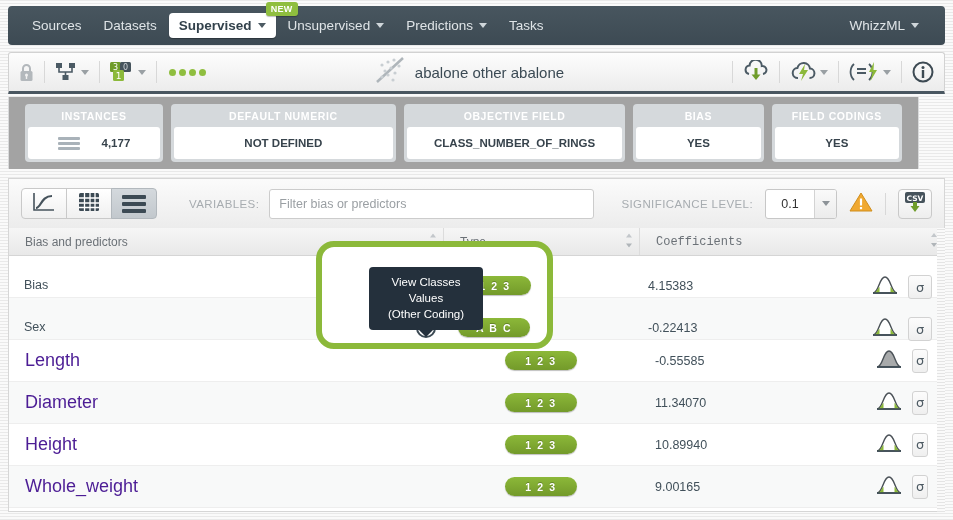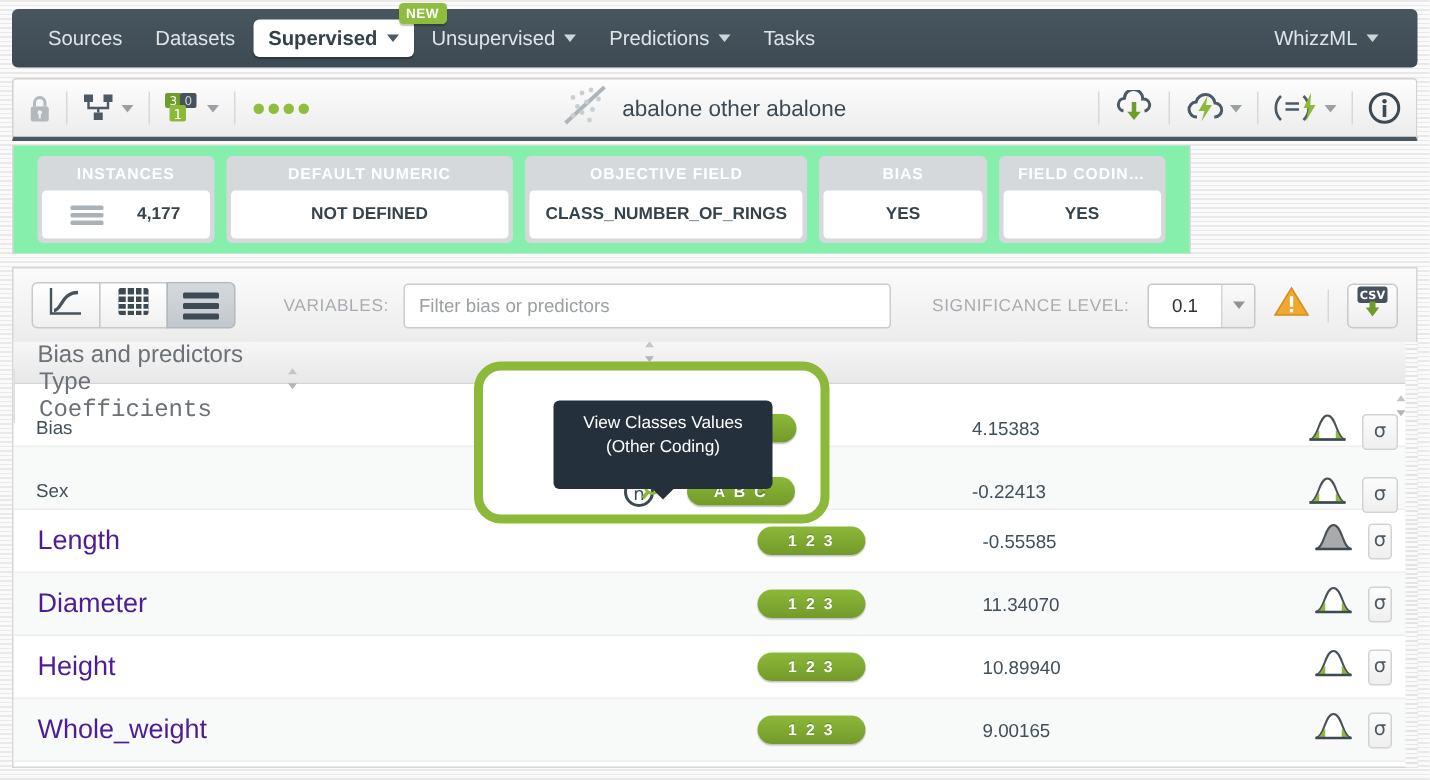--- a/index.html
+++ b/index.html
@@ -65,22 +65,22 @@
   .dots { display: flex; gap: 3px; align-items: center; padding-left: 12px; }
   .dot { width: 7px; height: 7px; border-radius: 50%; background: #8fbe3f; }
   .tb-title-wrap {
     flex: 1 1 auto; display: flex; align-items: center; justify-content: center;
     gap: 9px;
   }
   .tb-title { font-size: 15px; color: #3b4a54; font-weight: normal; }
 
   
   .cards {
-    position: absolute; left: 8px; top: 97px; width: 786px; height: 72px;
-    background: #86efac; border-left: 1px solid #d9dadb; border-right: 1px solid #d9dadb;
+    position: absolute; left: 8px; top: 97px; width: 911px; height: 72px;
+    background: #a3a3a3; border-left: 1px solid #d9dadb; border-right: 1px solid #d9dadb;
     display: flex; align-items: center; gap: 8px; padding: 0 16px;
   }
   .card {
     background: #d5d9dc; border-radius: 4px; padding: 3px;
     display: flex; flex-direction: column; min-width: 0;
   }
   .card-hd {
     color: #fff; font-size: 10.5px; font-weight: bold; letter-spacing: .6px;
     text-align: center; padding: 3px 10px 5px;
     white-space: nowrap; overflow: hidden; text-overflow: ellipsis;
@@ -147,21 +147,21 @@
 
   
   .tablewrap {
     position: absolute; left: 8px; top: 228px; width: 937px; height: 284px;
     background: #fff; border: 1px solid #d6d6d6; border-top: none; overflow: hidden;
   }
   .thead {
     display: flex; height: 28px; align-items: stretch;
     background: linear-gradient(to bottom,#f6f6f6,#e8e8e8);
     border-bottom: 1px solid #d5d5d5;
-    color: #6b7177; font-size: 16px; flex-direction: column;
+    color: #6b7177; font-size: 12px;
   }
   .th { display: flex; align-items: center; padding: 0 16px; position: relative; }
   .th .sortarr { position: absolute; right: 6px; top: 50%; transform: translateY(-50%); }
   .th-sep { border-left: 1px solid #dcdcdc; }
   .col-name { width: 434px; }
   .col-type { width: 196px; }
   .col-coef { flex: 1 1 auto; font-family: Liberation Mono, monospace; }
 
   .trow {
     display: flex; align-items: center; height: 42px;
@@ -194,24 +194,24 @@
     position: absolute; left: 316px; top: 241px; width: 237px; height: 108px;
     border: 6px solid #8cb93a; border-radius: 18px;
     background: rgba(255,255,255,0.0);
     pointer-events: none;
   }
   .ring-inner-mask {
     position: absolute; left: 322px; top: 247px; width: 225px; height: 96px;
     background: #fff; border-radius: 12px;
   }
   .tooltip {
-    position: absolute; left: 369px; top: 267px; width: 146px;
+    position: absolute; left: 369px; top: 267px; width: 114px;
     background: #24303c; color: #fff; border-radius: 4px;
     font-size: 11.5px; line-height: 16px; text-align: center;
-    padding: 7px 6px 20px;
+    padding: 7px 6px 8px;
   }
   .tooltip:after {
     content: ""; position: absolute; left: 50%; bottom: -7px; margin-left: -7px;
     border-left: 7px solid transparent; border-right: 7px solid transparent;
     border-top: 7px solid #24303c;
   }
   .magn-icon { position: absolute; left: 415px; top: 315px; cursor: pointer; }
 
   .badge-bias  { position: absolute; left: 459px; top: 276px; }
   .badge-sex   { position: absolute; left: 458px; top: 318px; }

